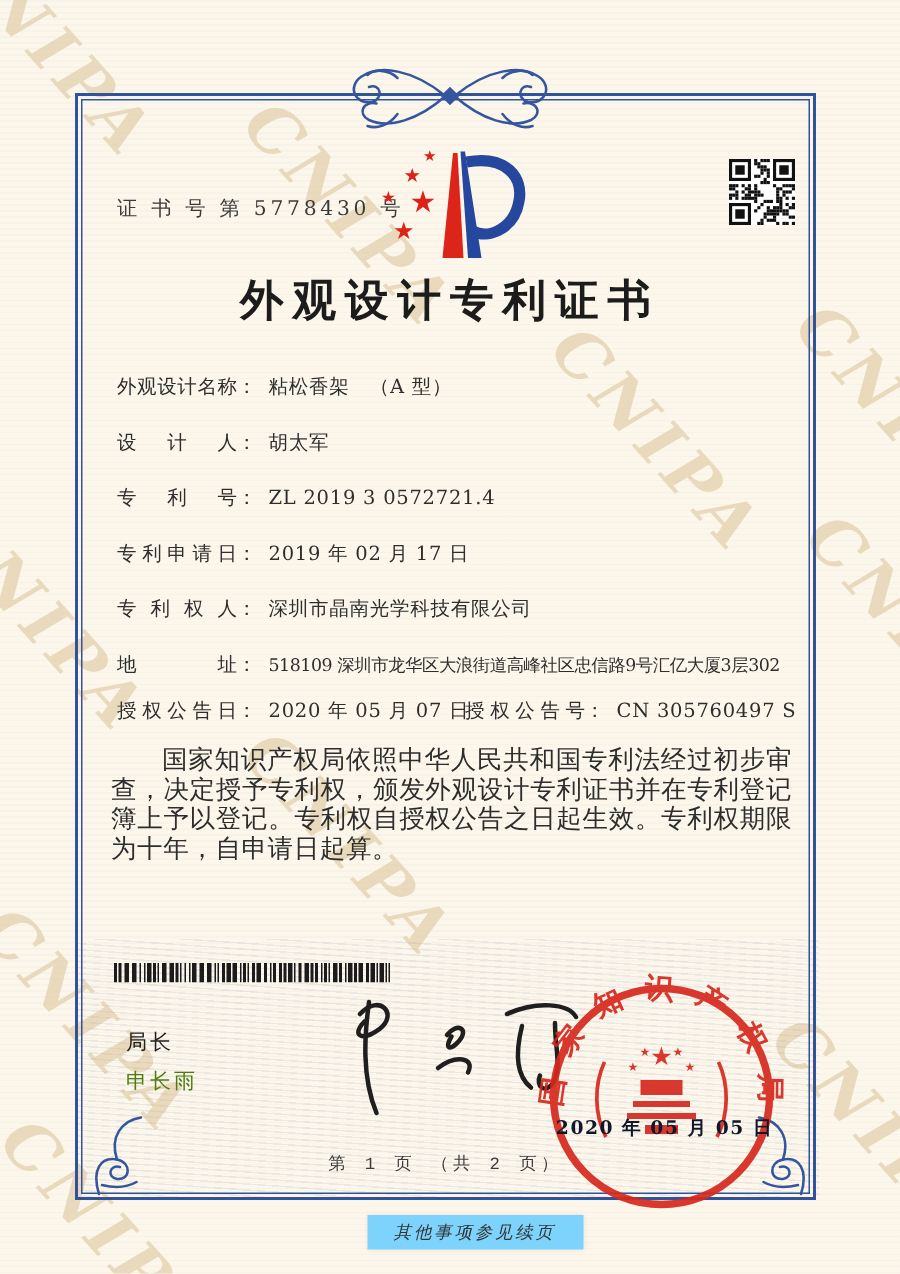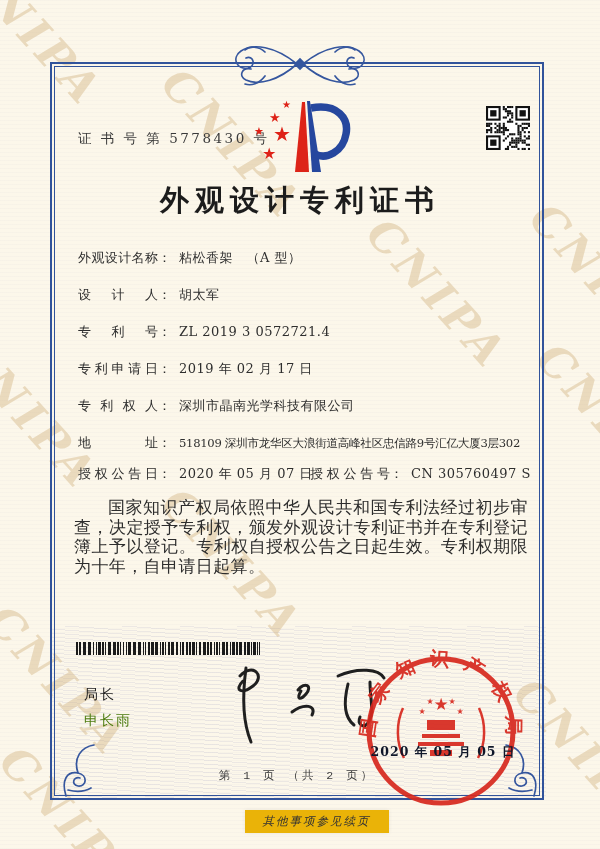--- a/index.html
+++ b/index.html
@@ -51,21 +51,21 @@
   .sig-name  { position:absolute; left:84px; top:712px; z-index:4; font-family:Liberation Serif, serif; font-size:14px; color:#4d7c0f; letter-spacing:2px; }
   .signature { position:absolute; left:212px; top:660px; z-index:4; }
   
   .seal { position:absolute; left:358px; top:648px; width:166px; height:166px; z-index:5; opacity:0.92; }
   .seal-date { position:absolute; left:368px; top:744px; width:150px; z-index:6; text-align:center;
     font-size:12.5px; color:#0f172a; letter-spacing:1px; font-weight:bold; }
   
   .page-info { position:absolute; left:50px; top:768px; width:494px; z-index:4; text-align:center;
     font-size:11.5px; letter-spacing:3px; color:#3c3c3c;font-family:Liberation Mono, monospace; }
   .cont-note-wrap { position:absolute; left:0; top:810px; width:600px; z-index:4; text-align:center; }
-  .cont-note { display:inline-block; background:#eab308; box-shadow:0 0 4px rgba(0,0,0,0.08);
+  .cont-note { display:inline-block; background:#7dd3fc; box-shadow:0 0 4px rgba(0,0,0,0.08);
     padding:4px 18px; font-size:11.5px; letter-spacing:2px; color:#333; font-style:italic;margin-left:33px; }
 </style>
 </head>
 <body>
 
 <div class="tex-page"></div>
 <div class="tex-band"></div>
 
 <div class="wm" style="left:-60px;top:5px">CNIPA</div>
 <div class="wm" style="left:140px;top:118px">CNIPA</div>

